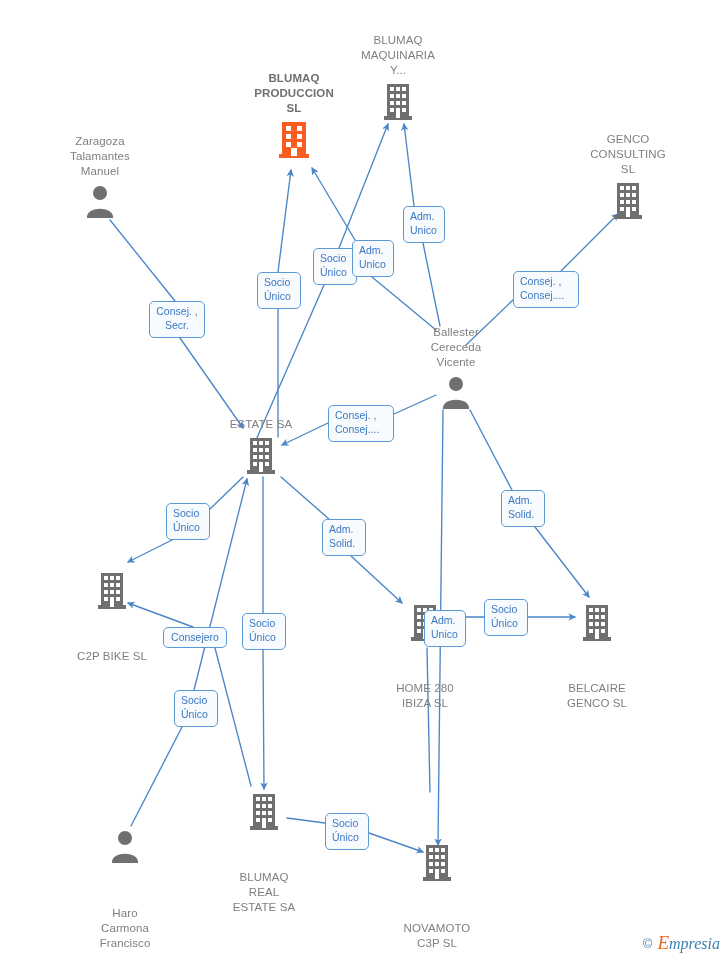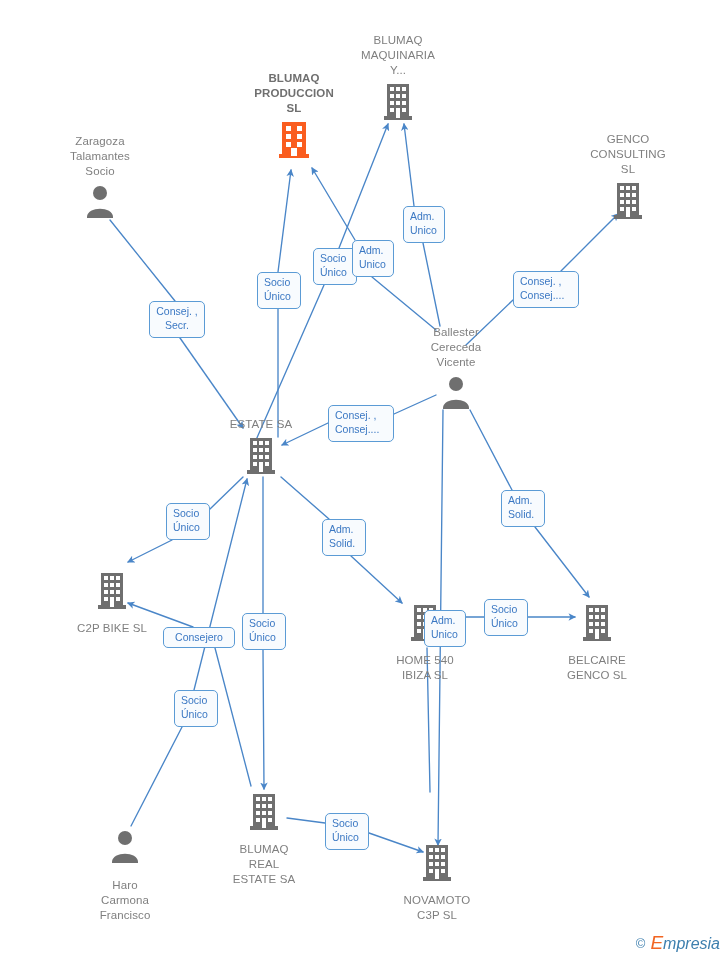--- a/index.html
+++ b/index.html
@@ -31,20 +31,21 @@
   .node .caption{
     position:absolute;
     width:120px;
     left:-60px;
     text-align:center;
     font-size:11.5px;
     line-height:15px;
     color:#7f7f7f;
     letter-spacing:.1px;
     white-space:pre-line;
+    margin-top:28px;
   }
   .node.cap-above .caption{ bottom:24px; }
   .node.cap-below .caption{ top:30px; }
   .node.highlight .caption{
     color:#6f6f6f;
     font-weight:bold;
   }
 
   .reltag{
     position:absolute;
@@ -68,21 +69,21 @@
     align-items:center;
     gap:5px;
     font-size:15px;
     color:#2f6f9f;
   }
   #watermark .copy{
     color:#3d7fae;
     font-size:13px;
   }
   #watermark .brand{
-    font-family:Liberation Sans, sans-serif;
+    font-family:Liberation Serif, serif;
     font-style:italic;
     font-size:16px;
     color:#3d7fae;
   }
   #watermark .brand .e{
     color:#f26522;
     font-size:19px;
   }
 </style>
 </head>
@@ -190,21 +191,21 @@
         <rect x="8" y="26" width="4" height="4" fill="#ffffff"></rect>
         <rect x="20" y="26" width="4" height="4" fill="#ffffff"></rect>
         <rect x="14" y="26" width="4" height="10" fill="#ffffff"></rect>
       </svg>
     </div>
   </div>
 
   <div class="node cap-above" style="left:100px;top:203px;">
     <div class="caption">Zaragoza
 Talamantes
-Socio</div>
+Manuel</div>
     <div class="icon">
       <svg viewBox="0 0 32 40" width="32" height="40" aria-hidden="true">
         <circle cx="16" cy="10" r="7" fill="#6f6f6f"></circle>
         <path d="M 3 34 C 3 23 29 23 29 34 L 29 35 L 3 35 Z" fill="#6f6f6f"></path>
       </svg>
     </div>
   </div>
 
   <div class="node cap-above" style="left:628px;top:201px;">
     <div class="caption">GENCO
@@ -280,21 +281,21 @@
         <rect x="14" y="19" width="4" height="4" fill="#ffffff"></rect>
         <rect x="20" y="19" width="4" height="4" fill="#ffffff"></rect>
         <rect x="8" y="26" width="4" height="4" fill="#ffffff"></rect>
         <rect x="20" y="26" width="4" height="4" fill="#ffffff"></rect>
         <rect x="14" y="26" width="4" height="10" fill="#ffffff"></rect>
       </svg>
     </div>
   </div>
 
   <div class="node cap-below" style="left:425px;top:623px;">
-    <div class="caption">HOME 540
+    <div class="caption">HOME 280
 IBIZA  SL</div>
     <div class="icon">
       <svg viewBox="0 0 32 40" width="32" height="40" aria-hidden="true">
         <rect x="5" y="2" width="22" height="34" fill="#6f6f6f"></rect>
         <rect x="2" y="34" width="28" height="4" fill="#6f6f6f"></rect>
         <rect x="8" y="5" width="4" height="4" fill="#ffffff"></rect>
         <rect x="14" y="5" width="4" height="4" fill="#ffffff"></rect>
         <rect x="20" y="5" width="4" height="4" fill="#ffffff"></rect>
         <rect x="8" y="12" width="4" height="4" fill="#ffffff"></rect>
         <rect x="14" y="12" width="4" height="4" fill="#ffffff"></rect>
@@ -417,21 +418,21 @@
 
   <div class="reltag" style="left:322px;top:519px;width:44px;height:37px;">Adm.
 Solid.</div>
 
   <div class="reltag" style="left:501px;top:490px;width:44px;height:37px;">Adm.
 Solid.</div>
 
   <div class="reltag" style="left:242px;top:613px;width:44px;height:37px;">Socio
 Único</div>
 
-  <div class="reltag" style="left:163px;top:627px;width:72px;height:21px;padding:3px 4px;text-align:center;">Consejero</div>
+  <div class="reltag" style="left:163px;top:627px;width:64px;height:21px;padding:3px 4px;text-align:center;">Consejero</div>
 
   <div class="reltag" style="left:424px;top:610px;width:42px;height:37px;">Adm.
 Unico</div>
 
   <div class="reltag" style="left:484px;top:599px;width:44px;height:37px;">Socio
 Único</div>
 
   <div class="reltag" style="left:174px;top:690px;width:44px;height:37px;">Socio
 Único</div>
 

